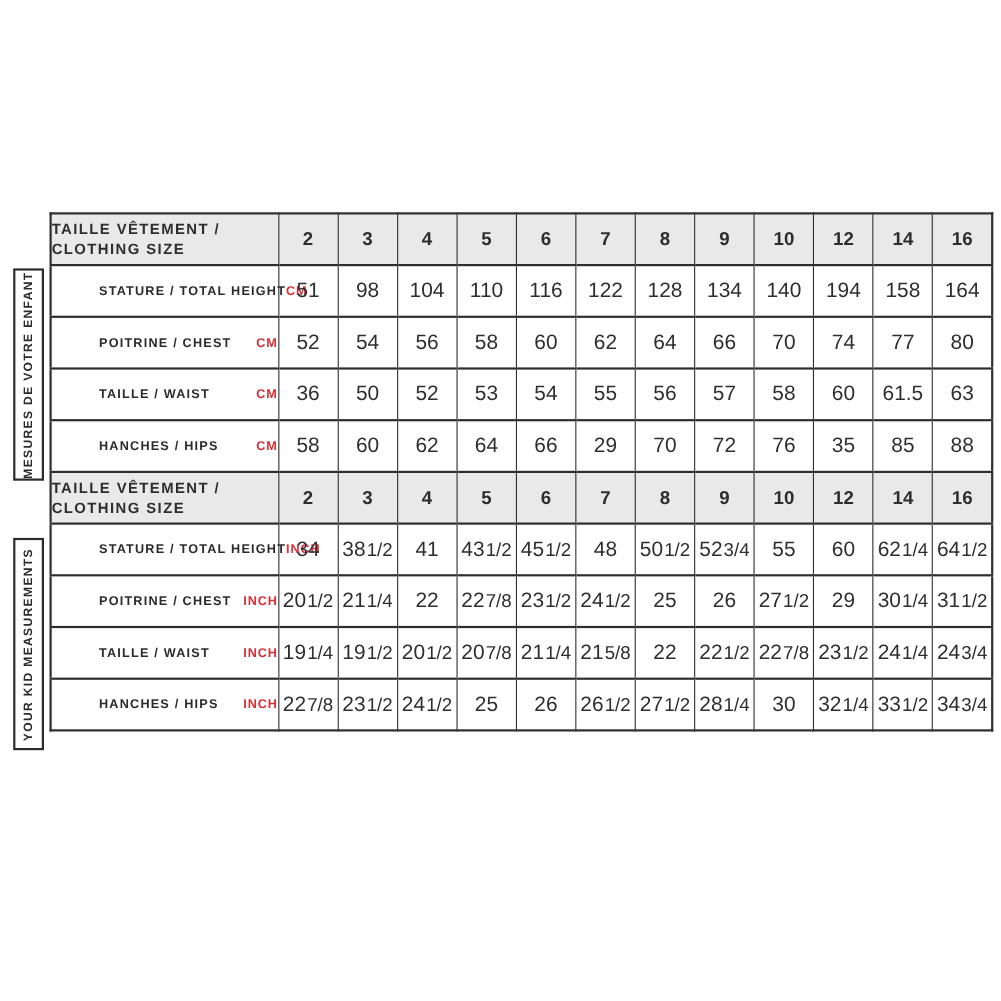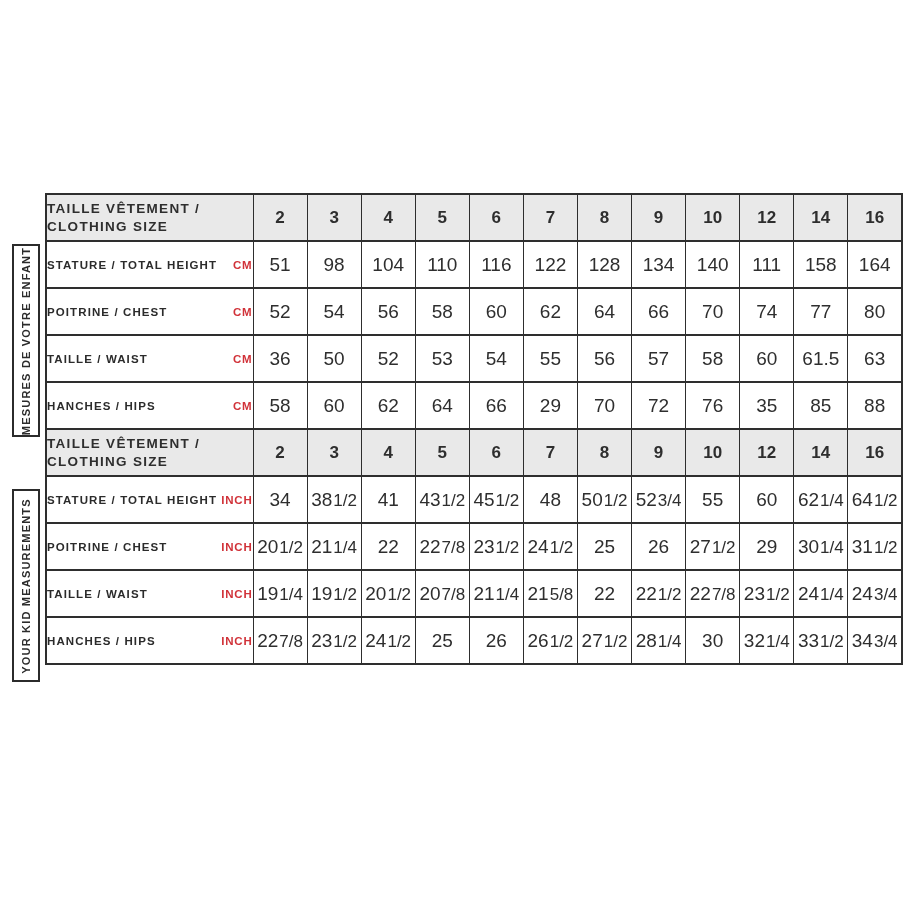--- a/index.html
+++ b/index.html
@@ -81,20 +81,21 @@
     font-weight: 700;
     text-align: center;
     color: #2b2b2b;
   }
 
   td.row-label-cell { padding: 0 9px 0 12px; }
   .row-label-flex {
     display: flex;
     align-items: flex-start;
     justify-content: space-between;
+    margin-left: 43px;
   }
   .row-label {
     font-size: 11.5px;
     font-weight: 700;
     letter-spacing: 1.1px;
     color: #2b2b2b;
     white-space: nowrap;
   }
   .unit-label {
     font-size: 11.5px;
@@ -161,21 +162,21 @@
           </td>
           <td class="value-cell">51</td>
           <td class="value-cell">98</td>
           <td class="value-cell">104</td>
           <td class="value-cell">110</td>
           <td class="value-cell">116</td>
           <td class="value-cell">122</td>
           <td class="value-cell">128</td>
           <td class="value-cell">134</td>
           <td class="value-cell">140</td>
-          <td class="value-cell">111</td>
+          <td class="value-cell">194</td>
           <td class="value-cell">158</td>
           <td class="value-cell">164</td>
         </tr>
         <tr>
           <td class="row-label-cell">
             <div class="row-label-flex">
               <span class="row-label">POITRINE / CHEST</span>
               <span class="unit-label" style="color: rgb(209, 50, 57);">CM</span>
             </div>
           </td>

